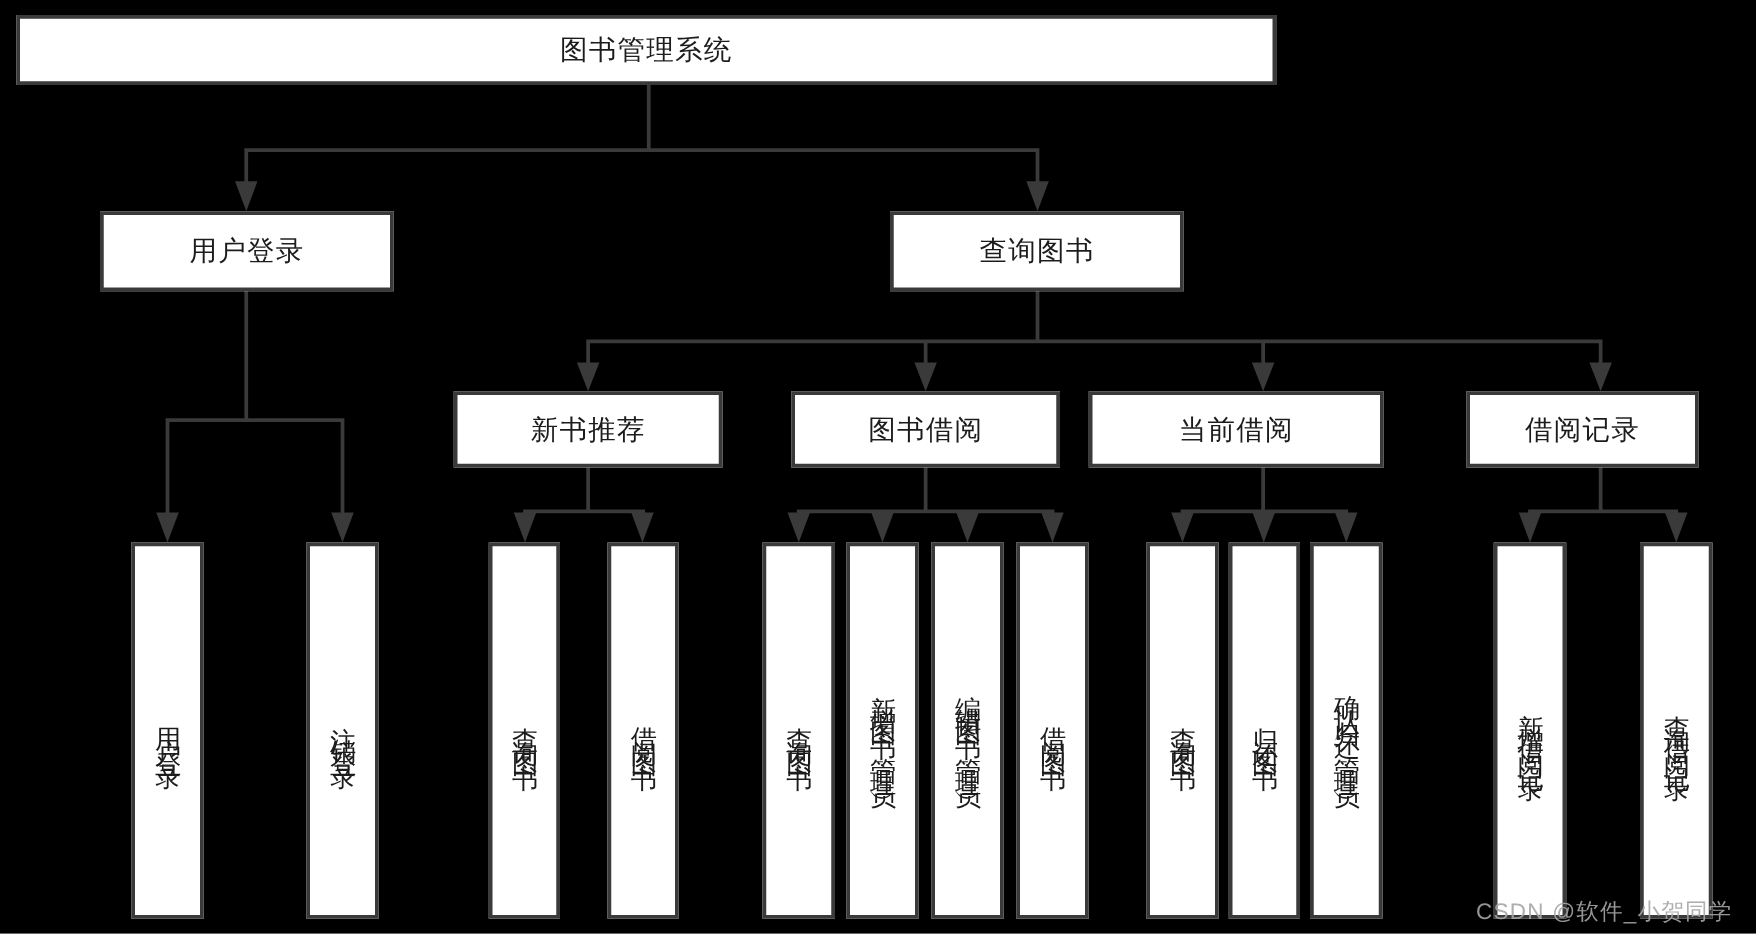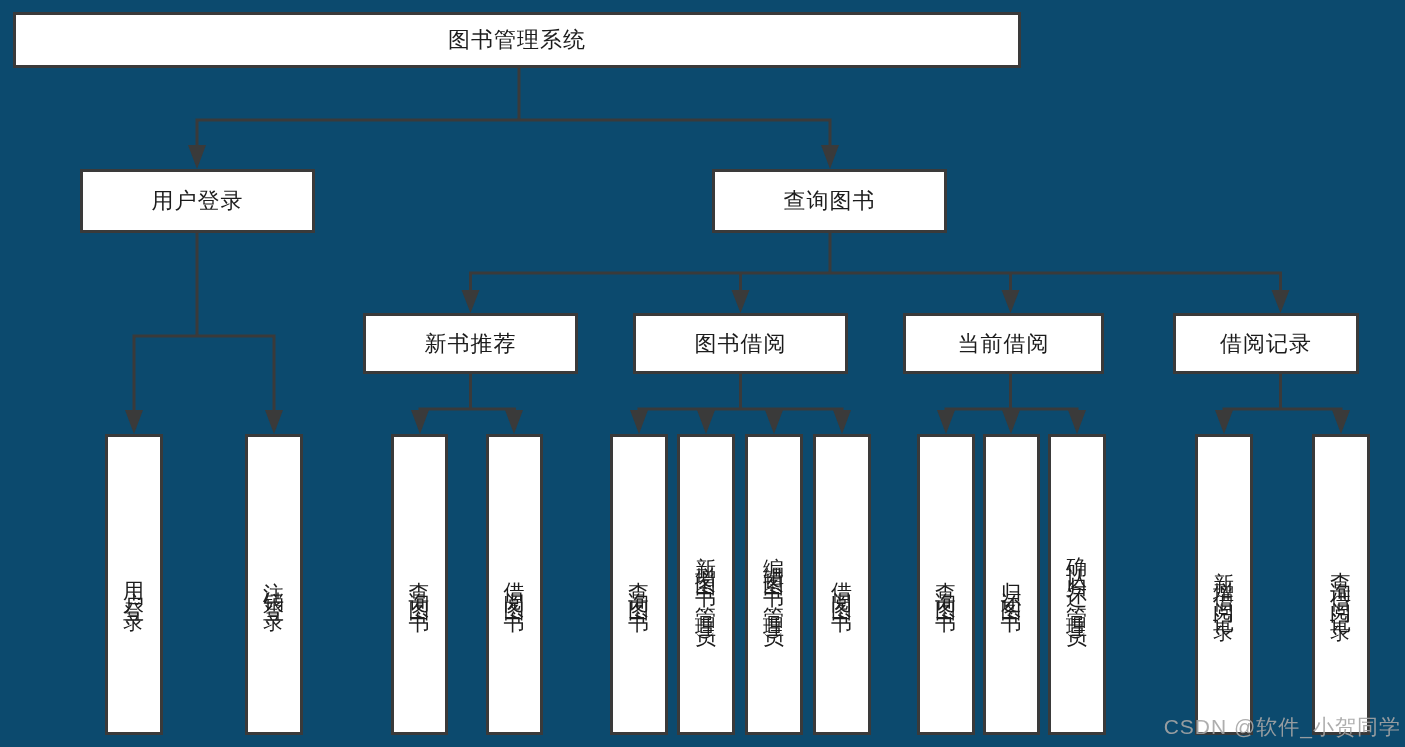--- a/index.html
+++ b/index.html
@@ -1,19 +1,19 @@
 <!DOCTYPE html>
 <html><head>
 <meta charset="utf-8">
 <style>
   html,body{margin:0;padding:0;background:#ffffff;}
   .canvas{
     position:relative;
     width:1405px;height:747px;
-    background:#0c4a6e;
+    background:#000000;
     font-family:"Liberation Sans","DejaVu Sans",sans-serif;
     overflow:hidden;
   }
   .wires{position:absolute;left:0;top:0;z-index:1;}
   .node{
     position:absolute;
     background:#ffffff;
     border:3px solid #3a3a3a;
     box-sizing:border-box;
     display:flex;align-items:center;justify-content:center;
@@ -29,22 +29,22 @@
   .leaf span{
     writing-mode:vertical-rl;
     text-orientation:mixed;
     font-size:21px;
     line-height:1;
     letter-spacing:10px;
     white-space:nowrap;
   }
   .watermark{
     position:absolute;
-    right:4px;bottom:6px;
-    font-size:21px;
+    right:19px;bottom:6px;
+    font-size:18px;
     color:rgba(165,165,165,0.9);
     letter-spacing:1px;
     z-index:5;
     pointer-events:none;
   }
 </style>
 </head>
 <body>
 
 <div class="canvas">
@@ -102,21 +102,21 @@
   <div class="node hnode" style="left:712px;top:169px;width:235px;height:64px">
     <span>查询图书</span>
   </div>
 
   <div class="node hnode" style="left:363px;top:313px;width:215px;height:61px">
     <span>新书推荐</span>
   </div>
   <div class="node hnode" style="left:633px;top:313px;width:215px;height:61px">
     <span>图书借阅</span>
   </div>
-  <div class="node hnode" style="left:903px;top:313px;width:201px;height:61px">
+  <div class="node hnode" style="left:871px;top:313px;width:236px;height:61px">
     <span>当前借阅</span>
   </div>
   <div class="node hnode" style="left:1173px;top:313px;width:186px;height:61px">
     <span>借阅记录</span>
   </div>
 
   <div class="node leaf" style="left:105px;top:434px;width:58px;height:301px">
     <span>用户登录</span>
   </div>
   <div class="node leaf" style="left:245px;top:434px;width:58px;height:301px">

